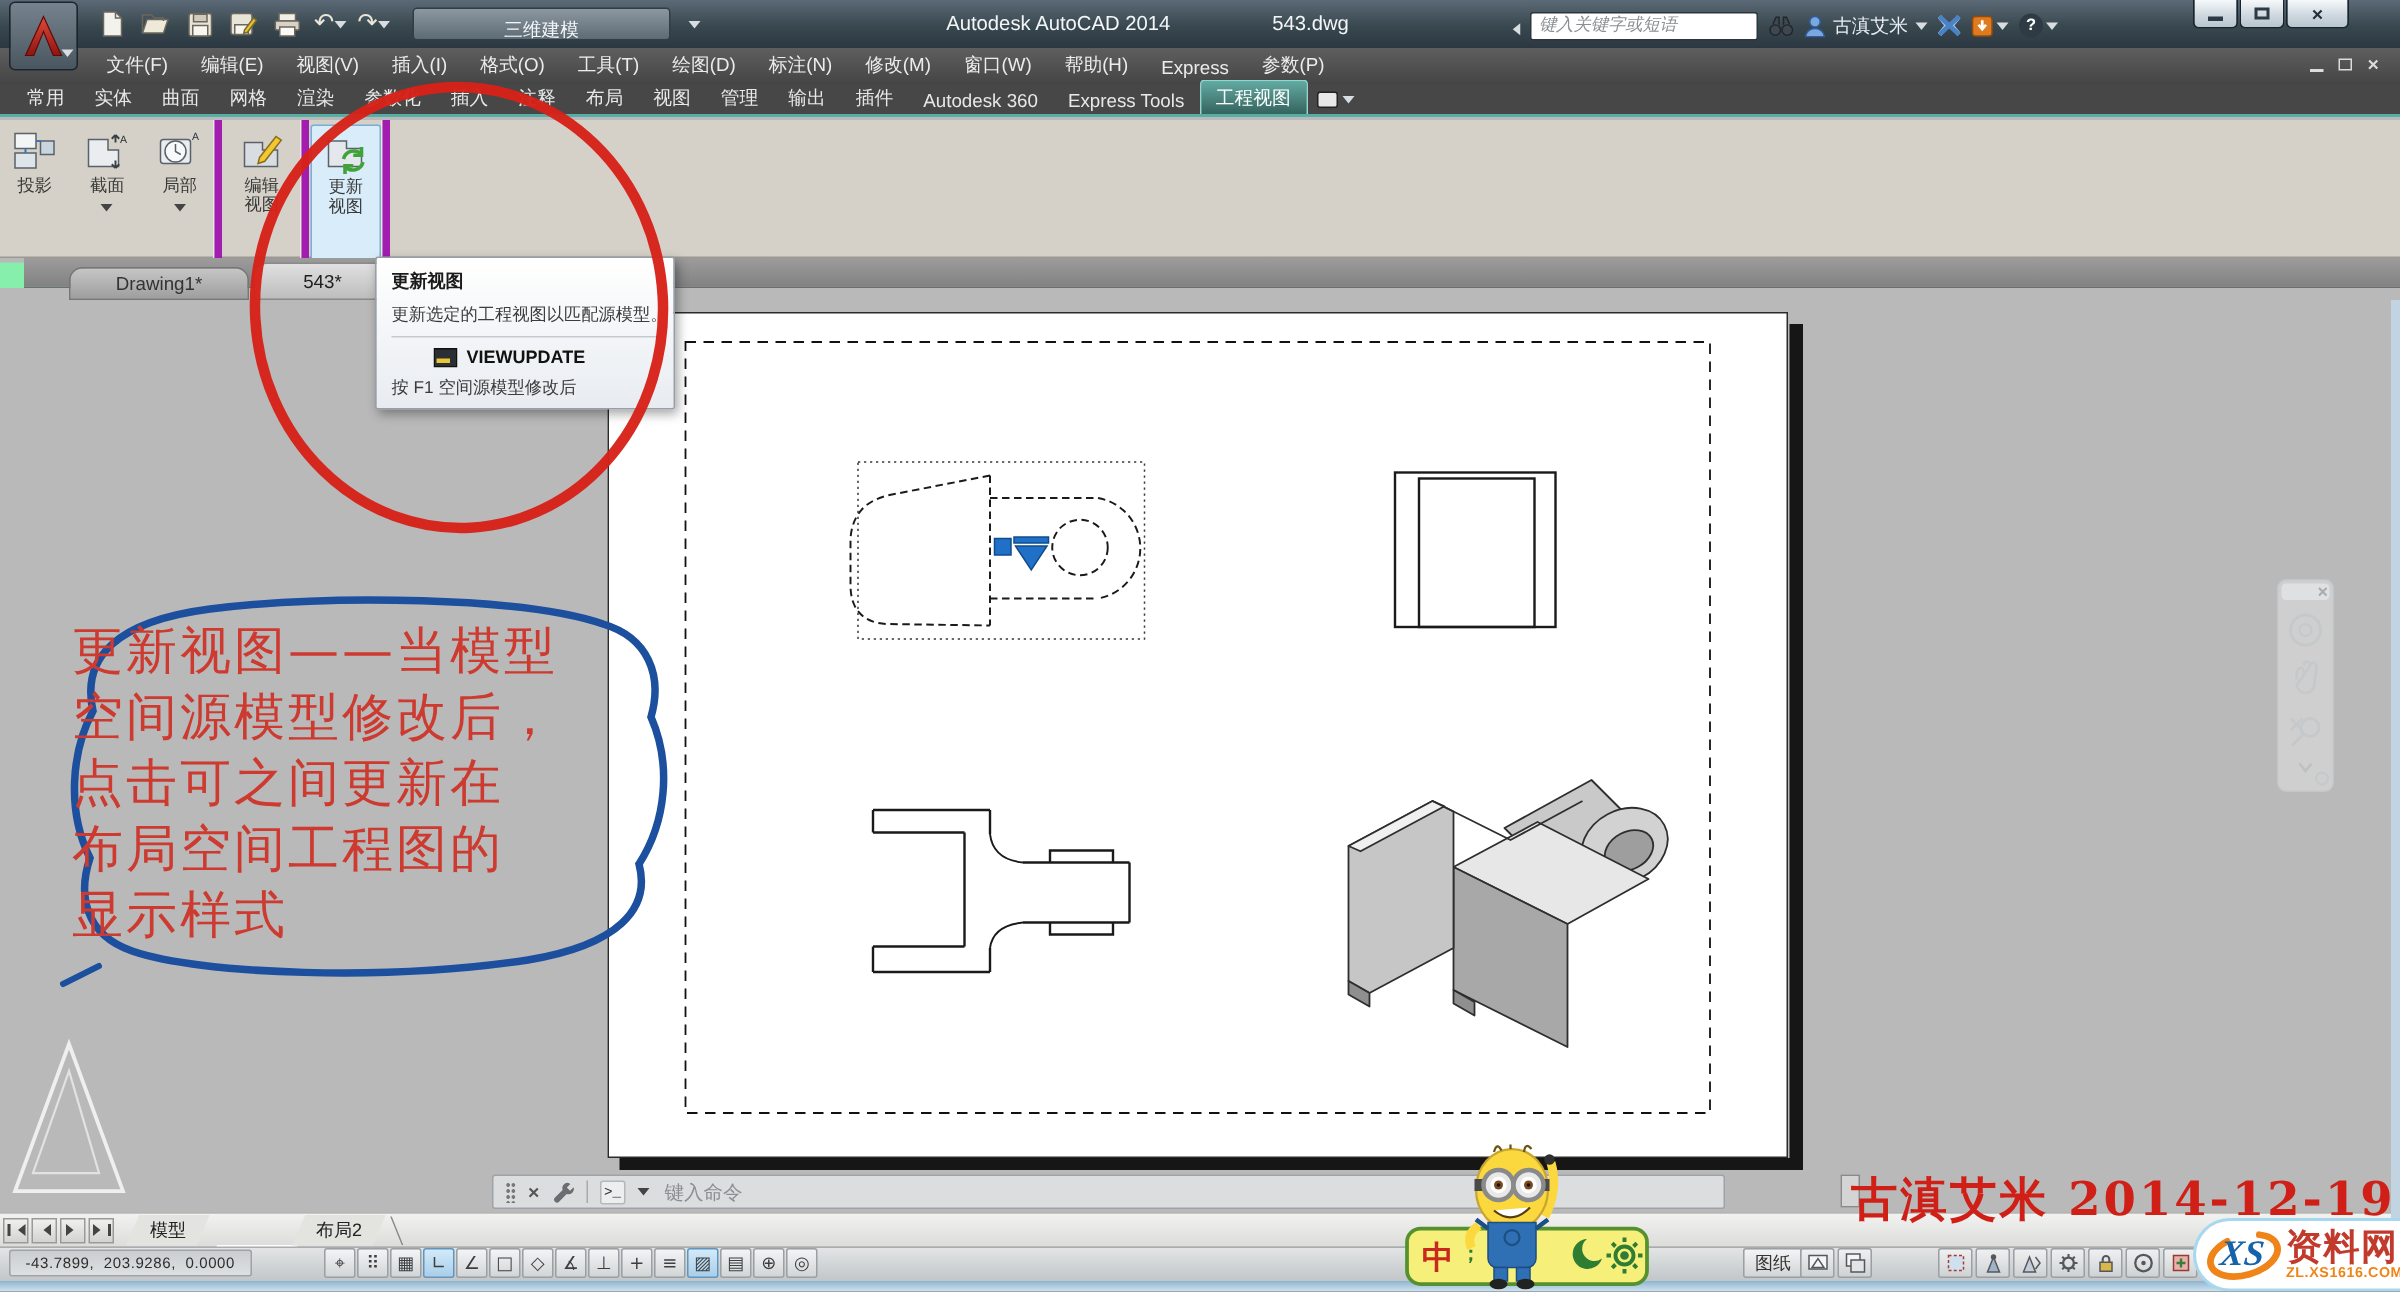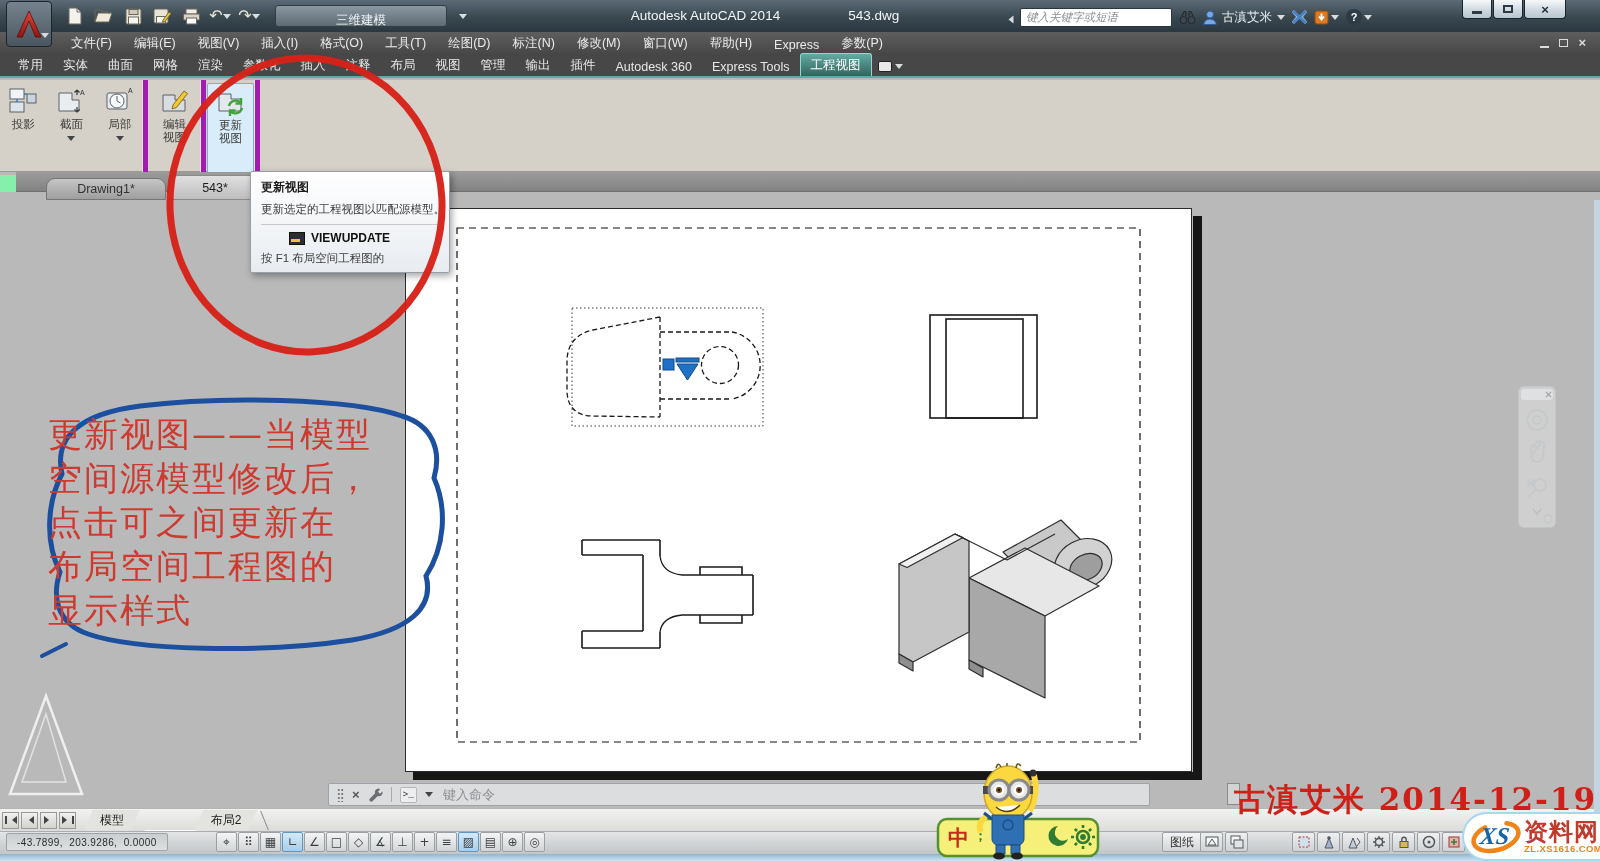--- a/index.html
+++ b/index.html
@@ -479,21 +479,21 @@
     <div class="tt-title">更新视图</div>
     <div class="tt-desc">更新选定的工程视图以匹配源模型。</div>
     <div class="tt-sep"></div>
     <div class="tt-cmd">
       <svg width="16" height="13" viewBox="0 0 16 13">
         <rect x="0.5" y="0.5" width="15" height="12" fill="#2b2f33" stroke="#111"></rect>
         <rect x="2" y="7" width="9" height="3" fill="#e8c53a"></rect>
       </svg>
       <span>VIEWUPDATE</span>
     </div>
-    <div class="tt-f1">按 F1 布局空间工程图的</div>
+    <div class="tt-f1">按 F1 空间源模型修改后</div>
   </div>
 
   <svg class="abs redcircle" width="296" height="314" viewBox="0 0 296 314">
     <ellipse cx="148" cy="157" rx="136" ry="147" fill="none" stroke="#d62118" stroke-width="7" stroke-linecap="round" transform="rotate(-3 148 157)" opacity="0.96"></ellipse>
   </svg>
 
   <div class="abs cmdbar">
     <span class="grip"></span>
     <span class="cmd-x">×</span>
     <svg width="15" height="15" viewBox="0 0 15 15">

